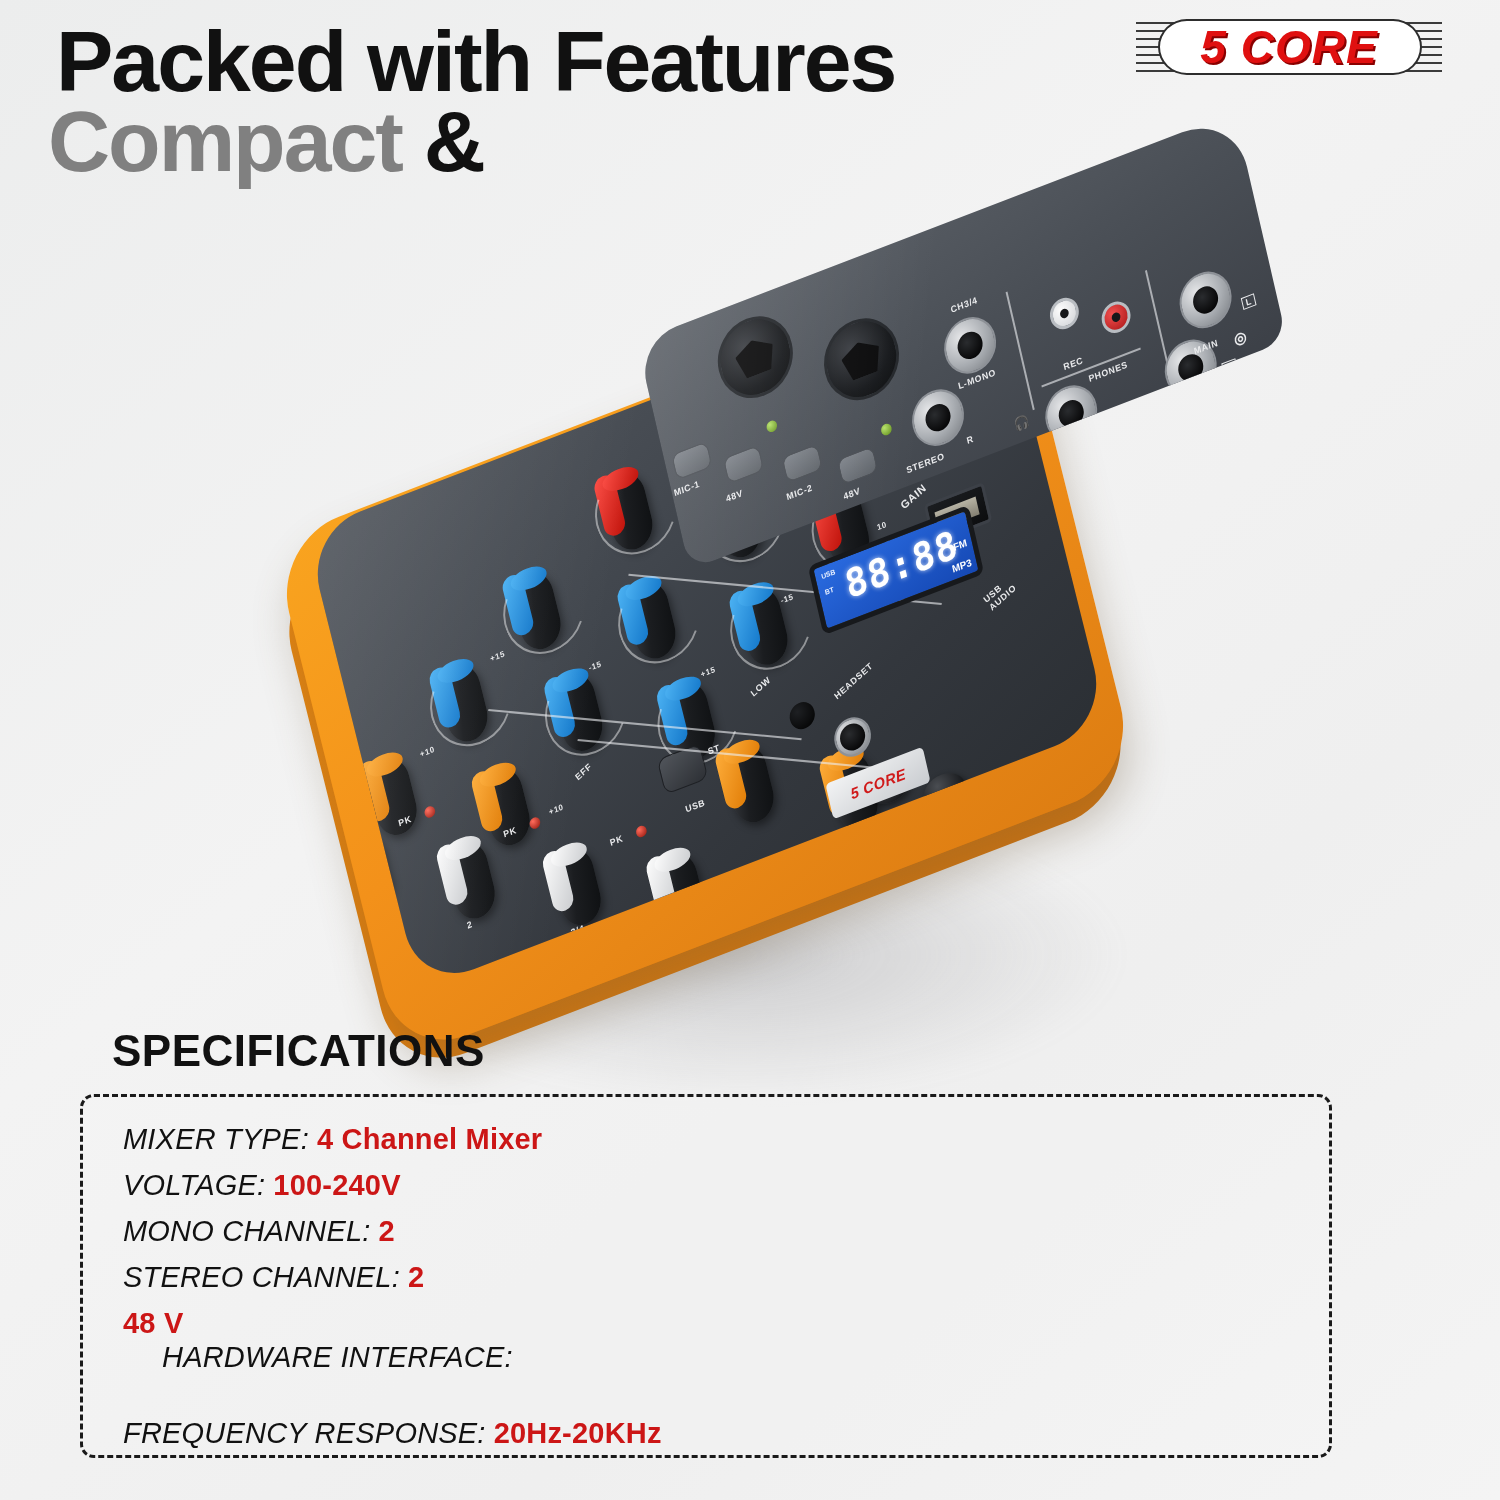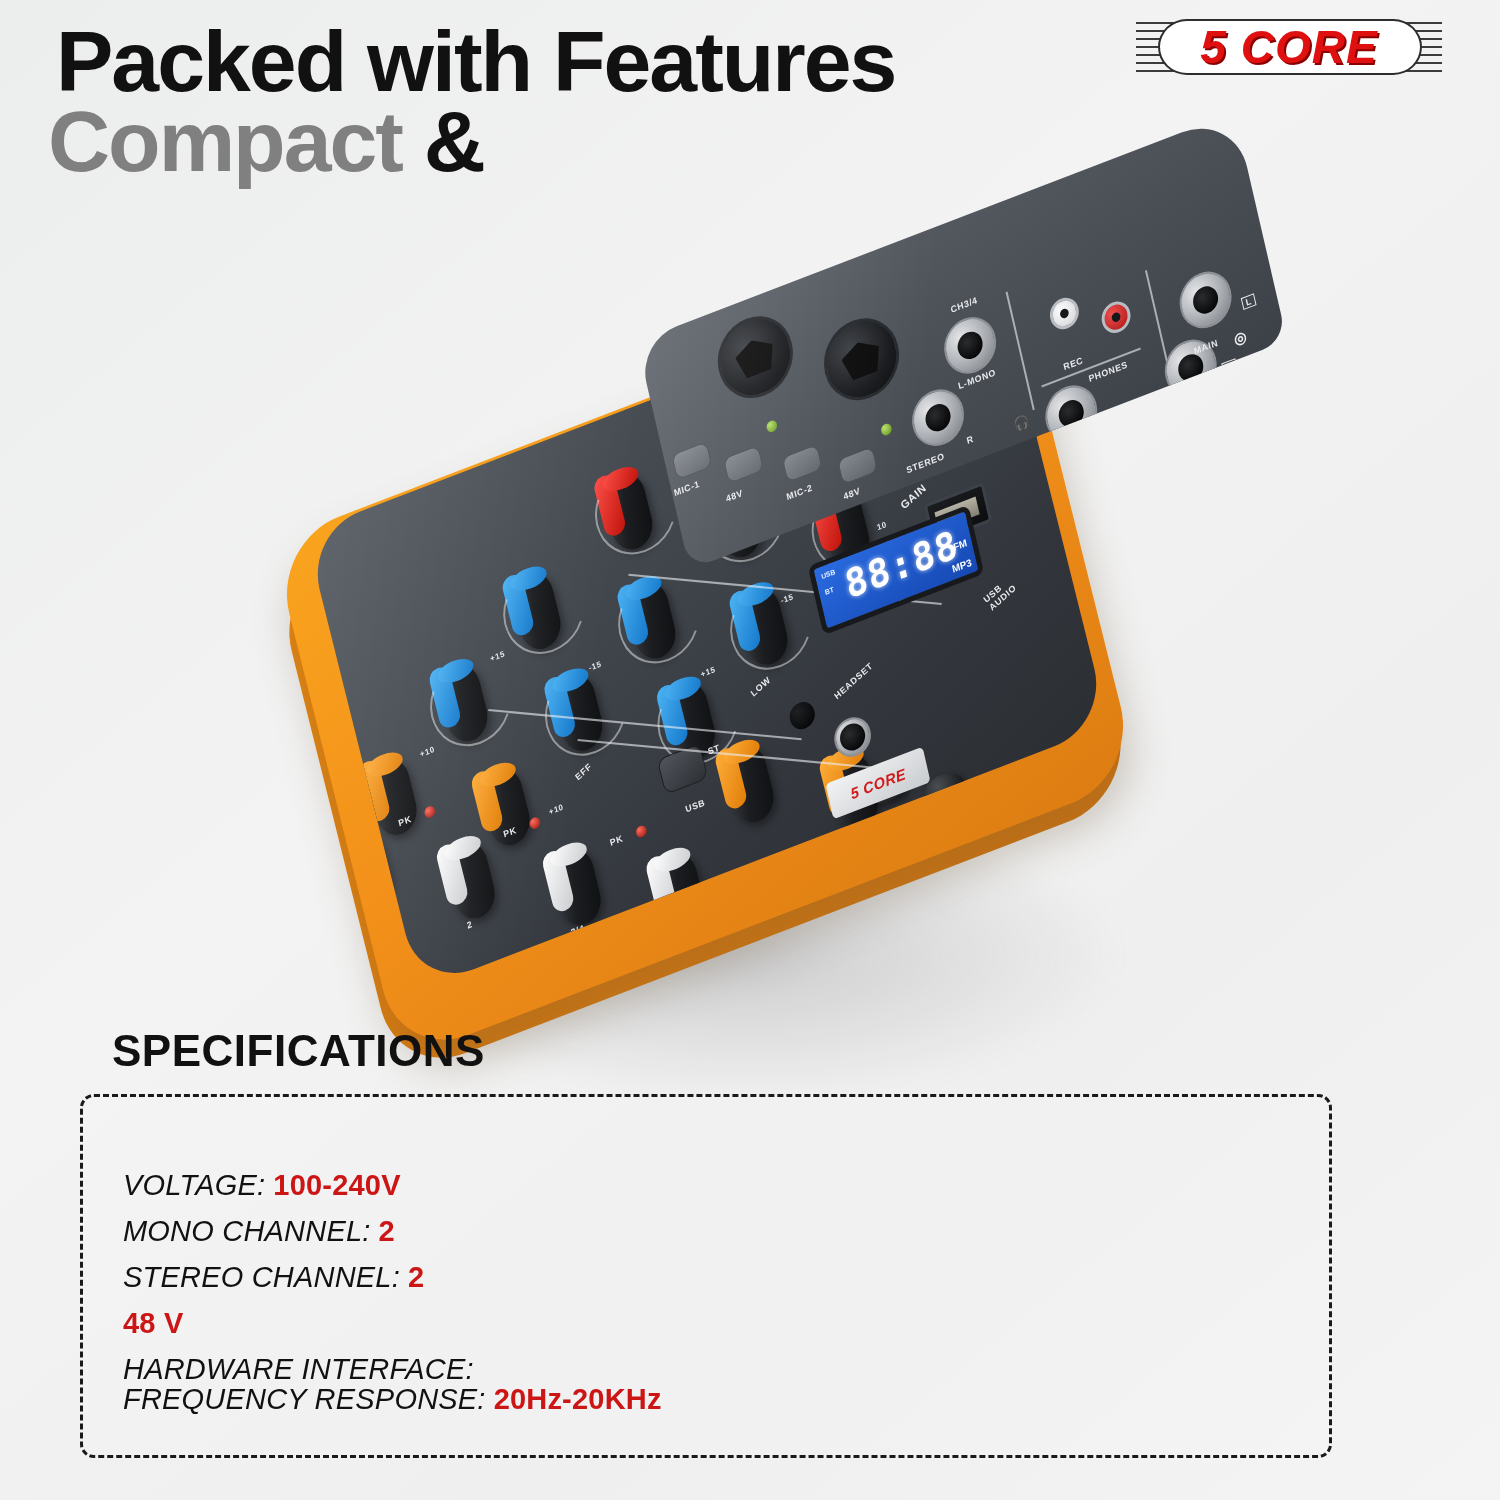--- a/index.html
+++ b/index.html
@@ -470,35 +470,39 @@
     <div class="brand-badge">
       <span>5 CORE</span>
     </div>
 
   </div>
 </div>
 
 <div id="specs-title">SPECIFICATIONS</div>
 
 <div id="specs-box">
+  <div class="spec-row" style="top:26px;">
+    <span class="spec-label">MIXER TYPE:</span>
+    <span class="spec-value">4 Channel Mixer</span>
+  </div>
   <div class="spec-row" style="top:72px;">
     <span class="spec-label">VOLTAGE:</span>
     <span class="spec-value">100-240V</span>
   </div>
   <div class="spec-row" style="top:118px;">
     <span class="spec-label">MONO CHANNEL:</span>
     <span class="spec-value">2</span>
   </div>
   <div class="spec-row" style="top:164px;">
     <span class="spec-label">STEREO CHANNEL:</span>
     <span class="spec-value">2</span>
   </div>
   <div class="spec-row" style="top:210px;">
     <span class="spec-value">48 V</span>
   </div>
-  <div class="spec-row" style="top:256px;">
+  <div class="spec-row" style="top:244px;margin-left:39px;">
     <span class="spec-label">HARDWARE INTERFACE:</span>
   </div>
-  <div class="spec-row" style="top:286px;">
+  <div class="spec-row" style="top:320px;">
     <span class="spec-label">FREQUENCY RESPONSE:</span>
     <span class="spec-value">20Hz-20KHz</span>
   </div>
 </div>
 
 </body></html>

